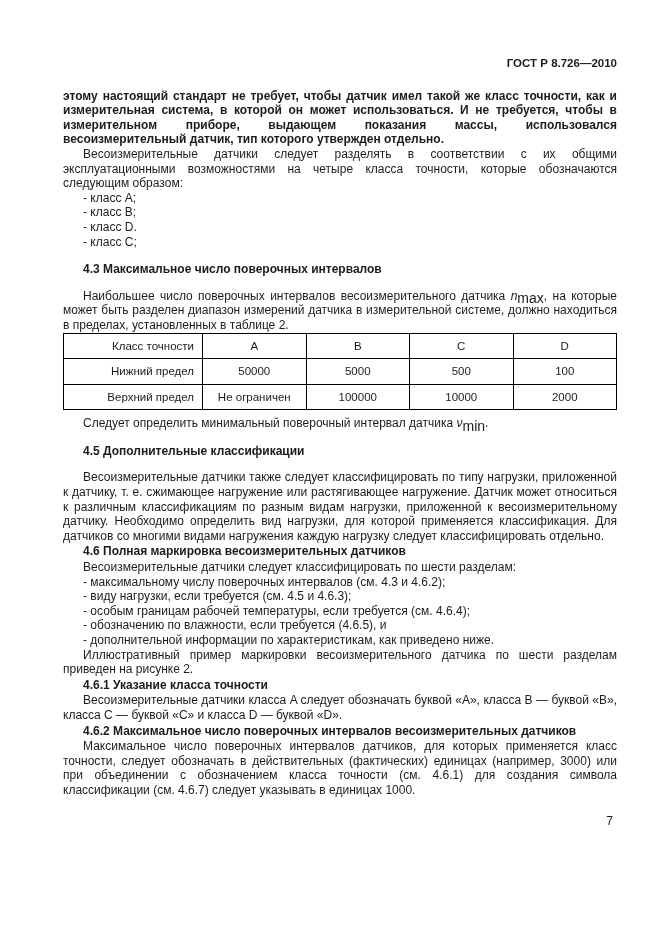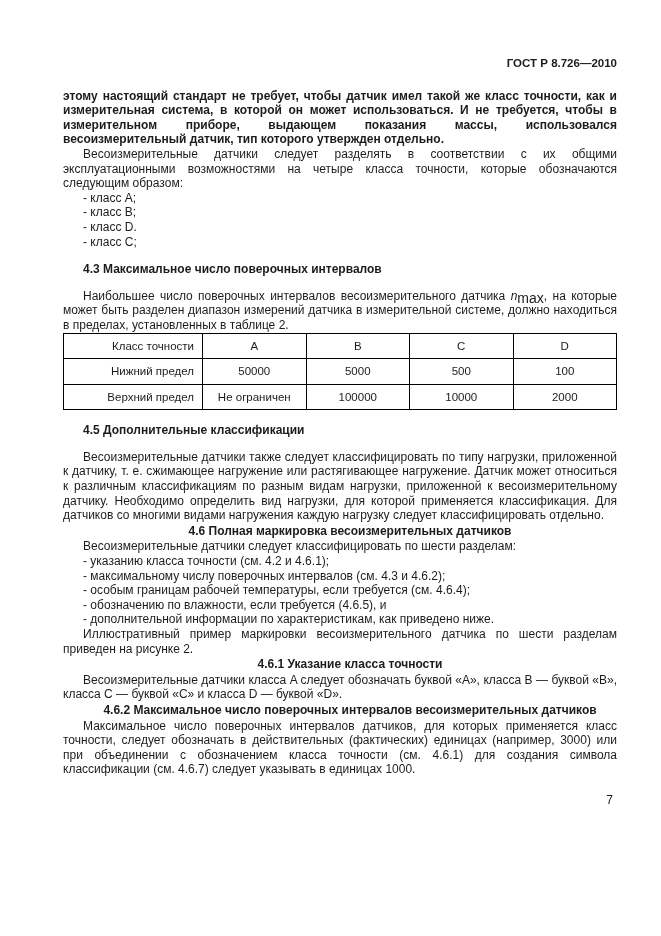--- a/index.html
+++ b/index.html
@@ -26,21 +26,21 @@
   p.para {
     margin: 0;
     text-indent: 20px;
     text-align: justify;
   }
   p.para.no-indent { text-indent: 0; font-weight: bold; }
   .sec-title {
     font-weight: bold;
     margin: 13px 0 12px 20px;
   }
-  .sec-title.tight { margin: 1px 0 1px 20px; text-align: center; }
+  .sec-title.tight { margin: 1px 0 1px 20px; }
   .list-item { margin-left: 20px; }
   .tbl-caption {
     margin: 17px 0 7px 0;
     font-size: 10.5px;
     line-height: 13px;
   }
   .tbl-caption .tbl-word { letter-spacing: 2px; }
   table.data-table {
     width: 100%;
     border-collapse: collapse;
@@ -102,28 +102,29 @@
     <tr>
       <td class="first">Верхний предел</td>
       <td>Не ограничен</td>
       <td>100000</td>
       <td>10000</td>
       <td>2000</td>
     </tr>
   </tbody>
     </table>
 
+  <p class="para"><span>Следует определить минимальный поверочный интервал датчика </span><i class="var">ν</i><sub class="sm">min</sub><span>.</span></p>
 
   <div class="sec-title">4.5 Дополнительные классификации</div>
   <p class="para">Весоизмерительные датчики также следует классифицировать по типу нагрузки, приложенной к датчику, т. е. сжимающее нагружение или растягивающее нагружение. Датчик может относиться к различным классификациям по разным видам нагрузки, приложенной к весоизмерительному датчику. Необходимо определить вид нагрузки, для которой применяется классификация. Для датчиков со многими видами нагружения каждую нагрузку следует классифицировать отдельно.</p>
 
   <div class="sec-title tight">4.6 Полная маркировка весоизмерительных датчиков</div>
   <p class="para">Весоизмерительные датчики следует классифицировать по шести разделам:</p>
-  <div class="list-item">- указанию класса точности (см. 4.2 и 4.6.1);</div>
   <div class="list-item">- максимальному числу поверочных интервалов (см. 4.3 и 4.6.2);</div>
+  <div class="list-item">- виду нагрузки, если требуется (см. 4.5 и 4.6.3);</div>
   <div class="list-item">- особым границам рабочей температуры, если требуется (см. 4.6.4);</div>
   <div class="list-item">- обозначению по влажности, если требуется (4.6.5), и</div>
   <div class="list-item">- дополнительной информации по характеристикам, как приведено ниже.</div>
   <p class="para">Иллюстративный пример маркировки весоизмерительного датчика по шести разделам приведен на рисунке 2.</p>
 
   <div class="sec-title tight">4.6.1 Указание класса точности</div>
   <p class="para">Весоизмерительные датчики класса A следует обозначать буквой «A», класса B — буквой «B», класса C — буквой «C» и класса D — буквой «D».</p>
 
   <div class="sec-title tight">4.6.2 Максимальное число поверочных интервалов весоизмерительных датчиков</div>
   <p class="para">Максимальное число поверочных интервалов датчиков, для которых применяется класс точности, следует обозначать в действительных (фактических) единицах (например, 3000) или при объединении с обозначением класса точности (см. 4.6.1) для создания символа классификации (см. 4.6.7) следует указывать в единицах 1000.</p>

